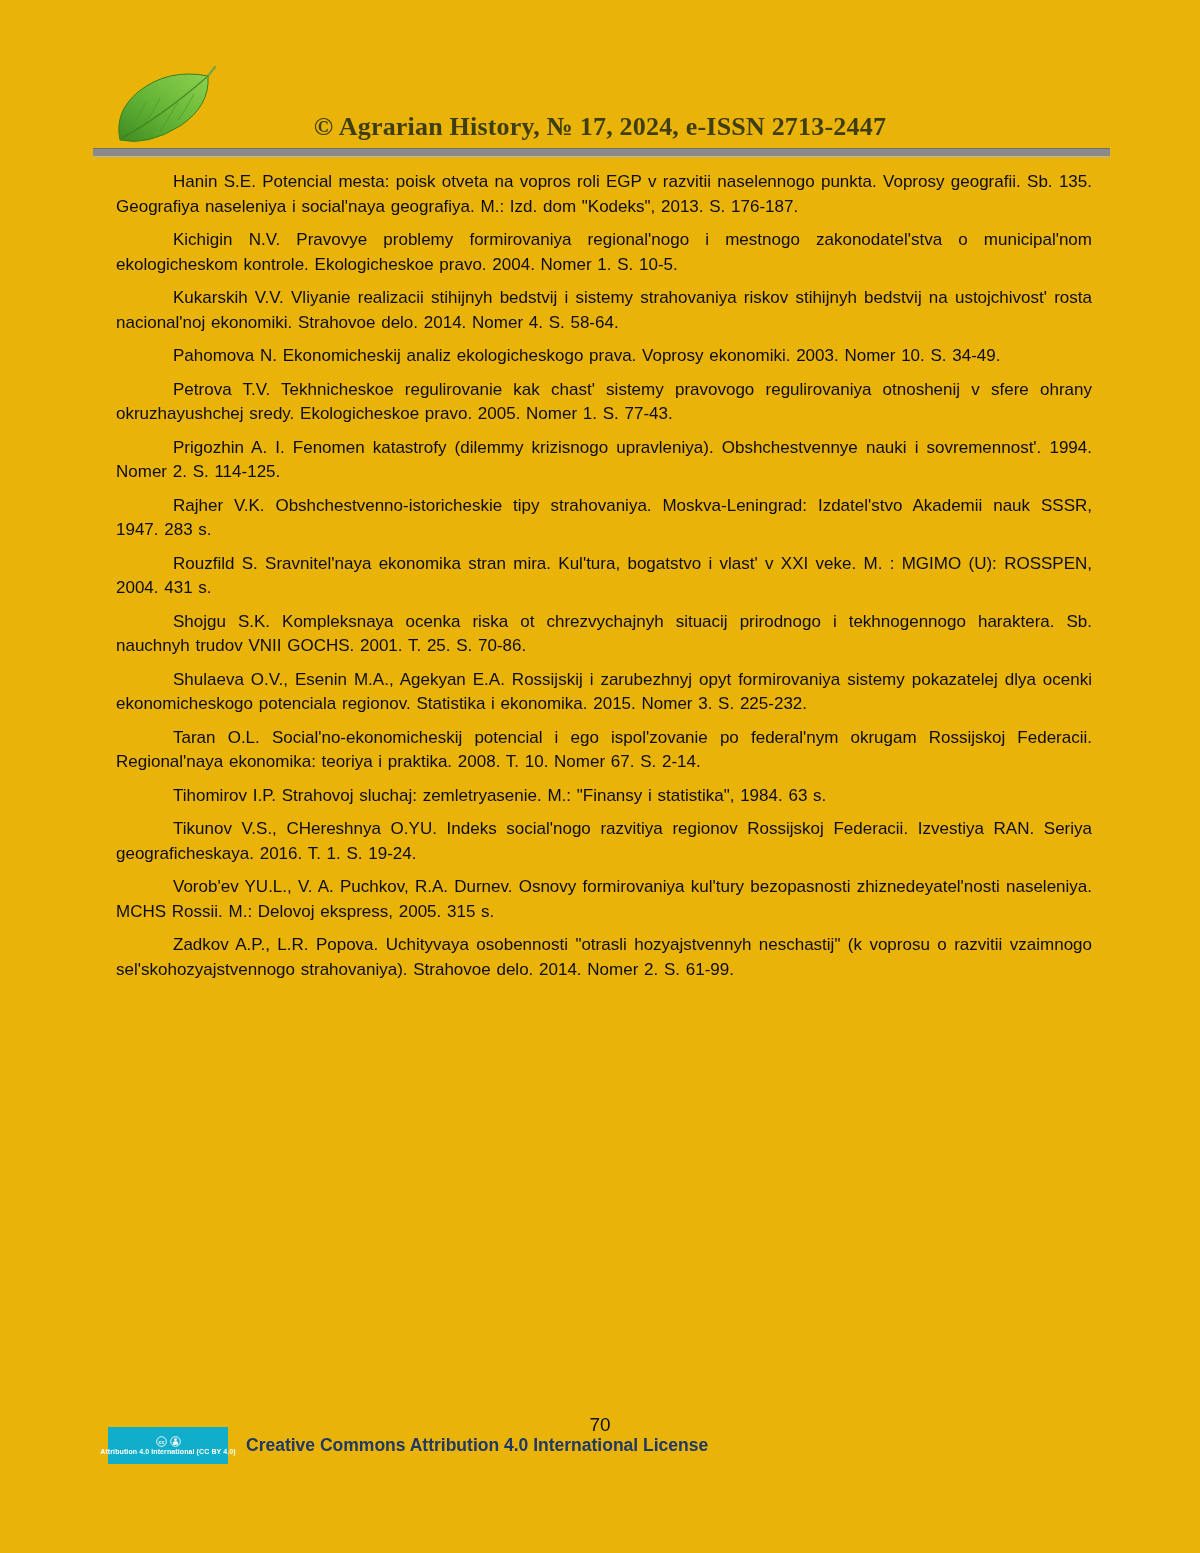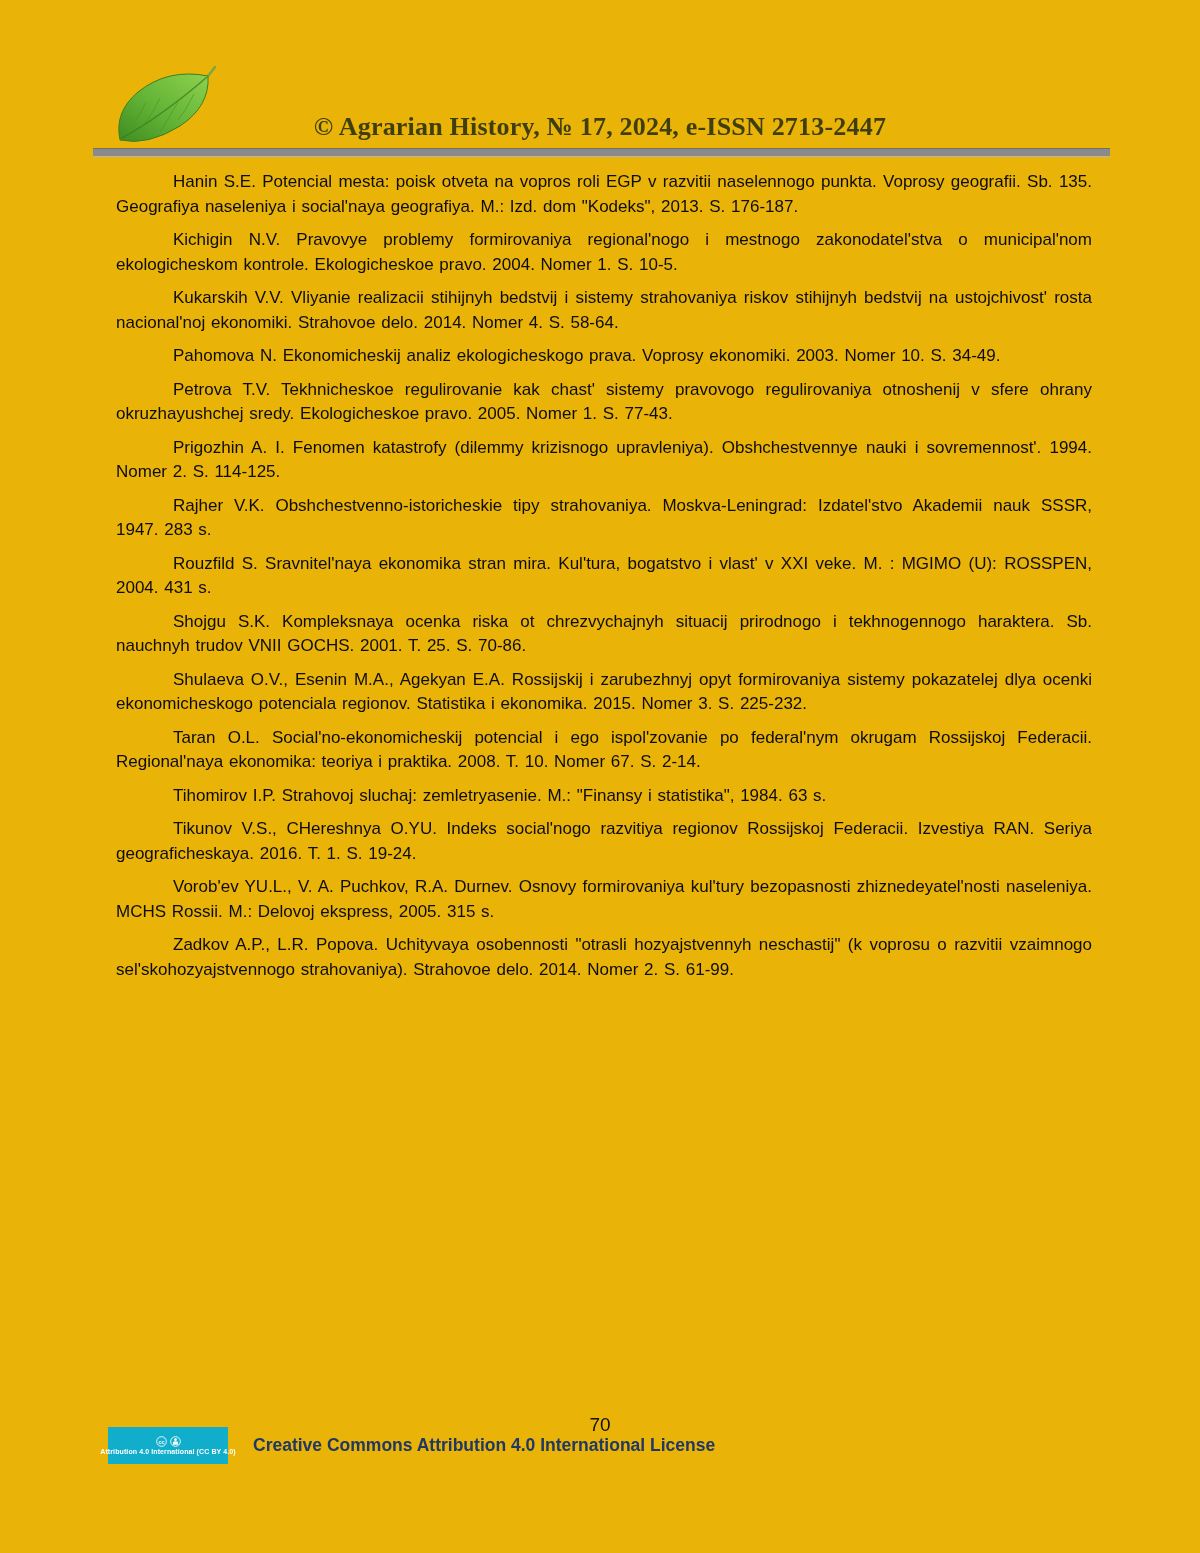--- a/index.html
+++ b/index.html
@@ -69,21 +69,21 @@
   }
   .cc-icons { display:flex; gap:3px; align-items:center; }
   .cc-label {
     color:#ffffff;
     font-size:7px;
     font-weight:bold;
     white-space:nowrap;
     letter-spacing:0.1px;
   }
   .license-text {
-    margin-left:25px;
+    margin-left:18px;
     font-size:17.5px;
     font-weight:bold;
     color:#1f3864;
     cursor:pointer;
   }
 </style>
 </head>
 <body>
 
 <div class="page">

